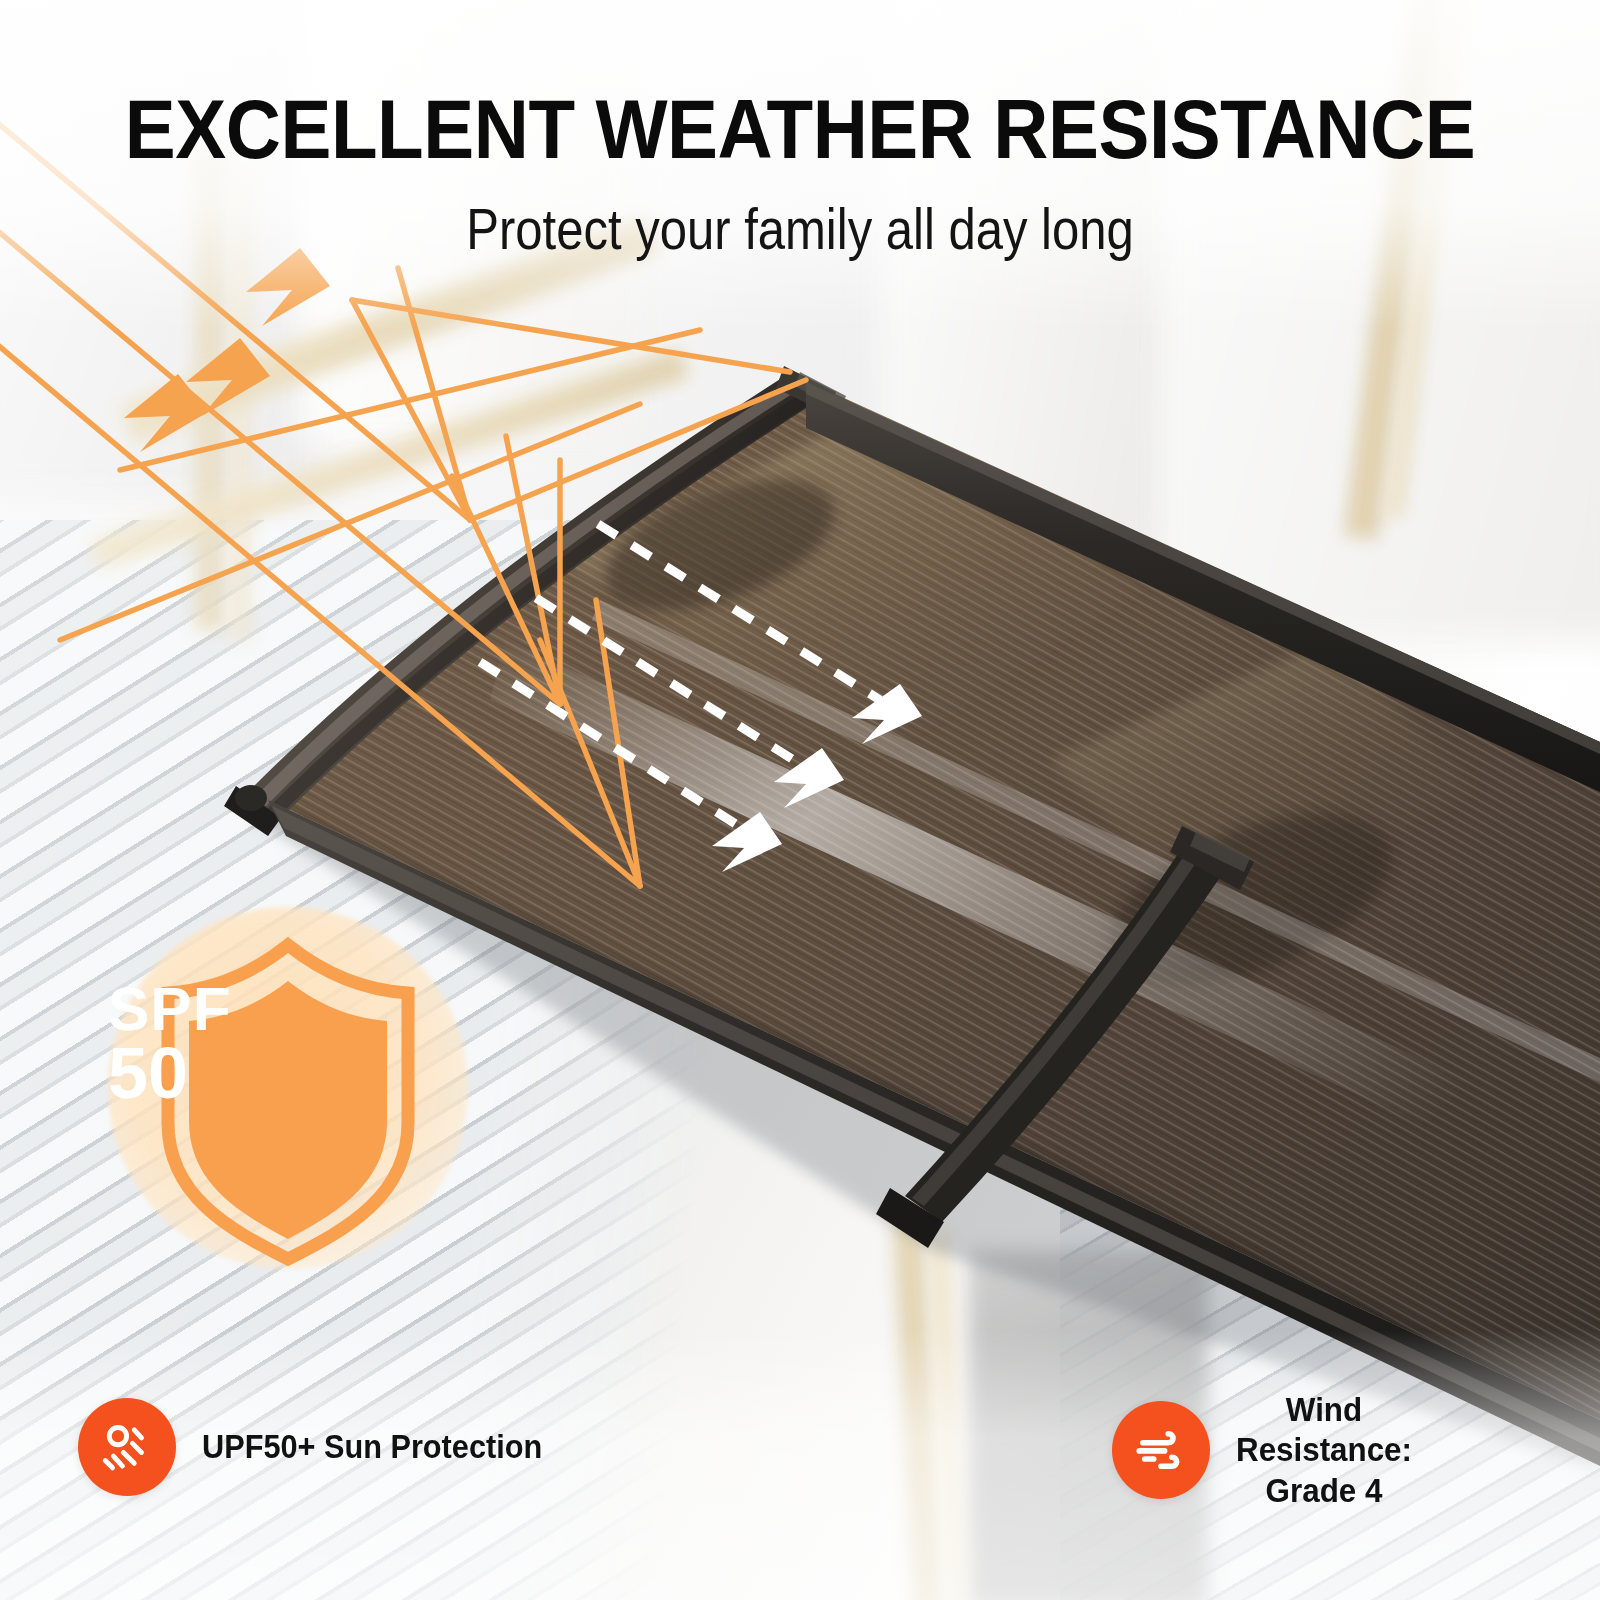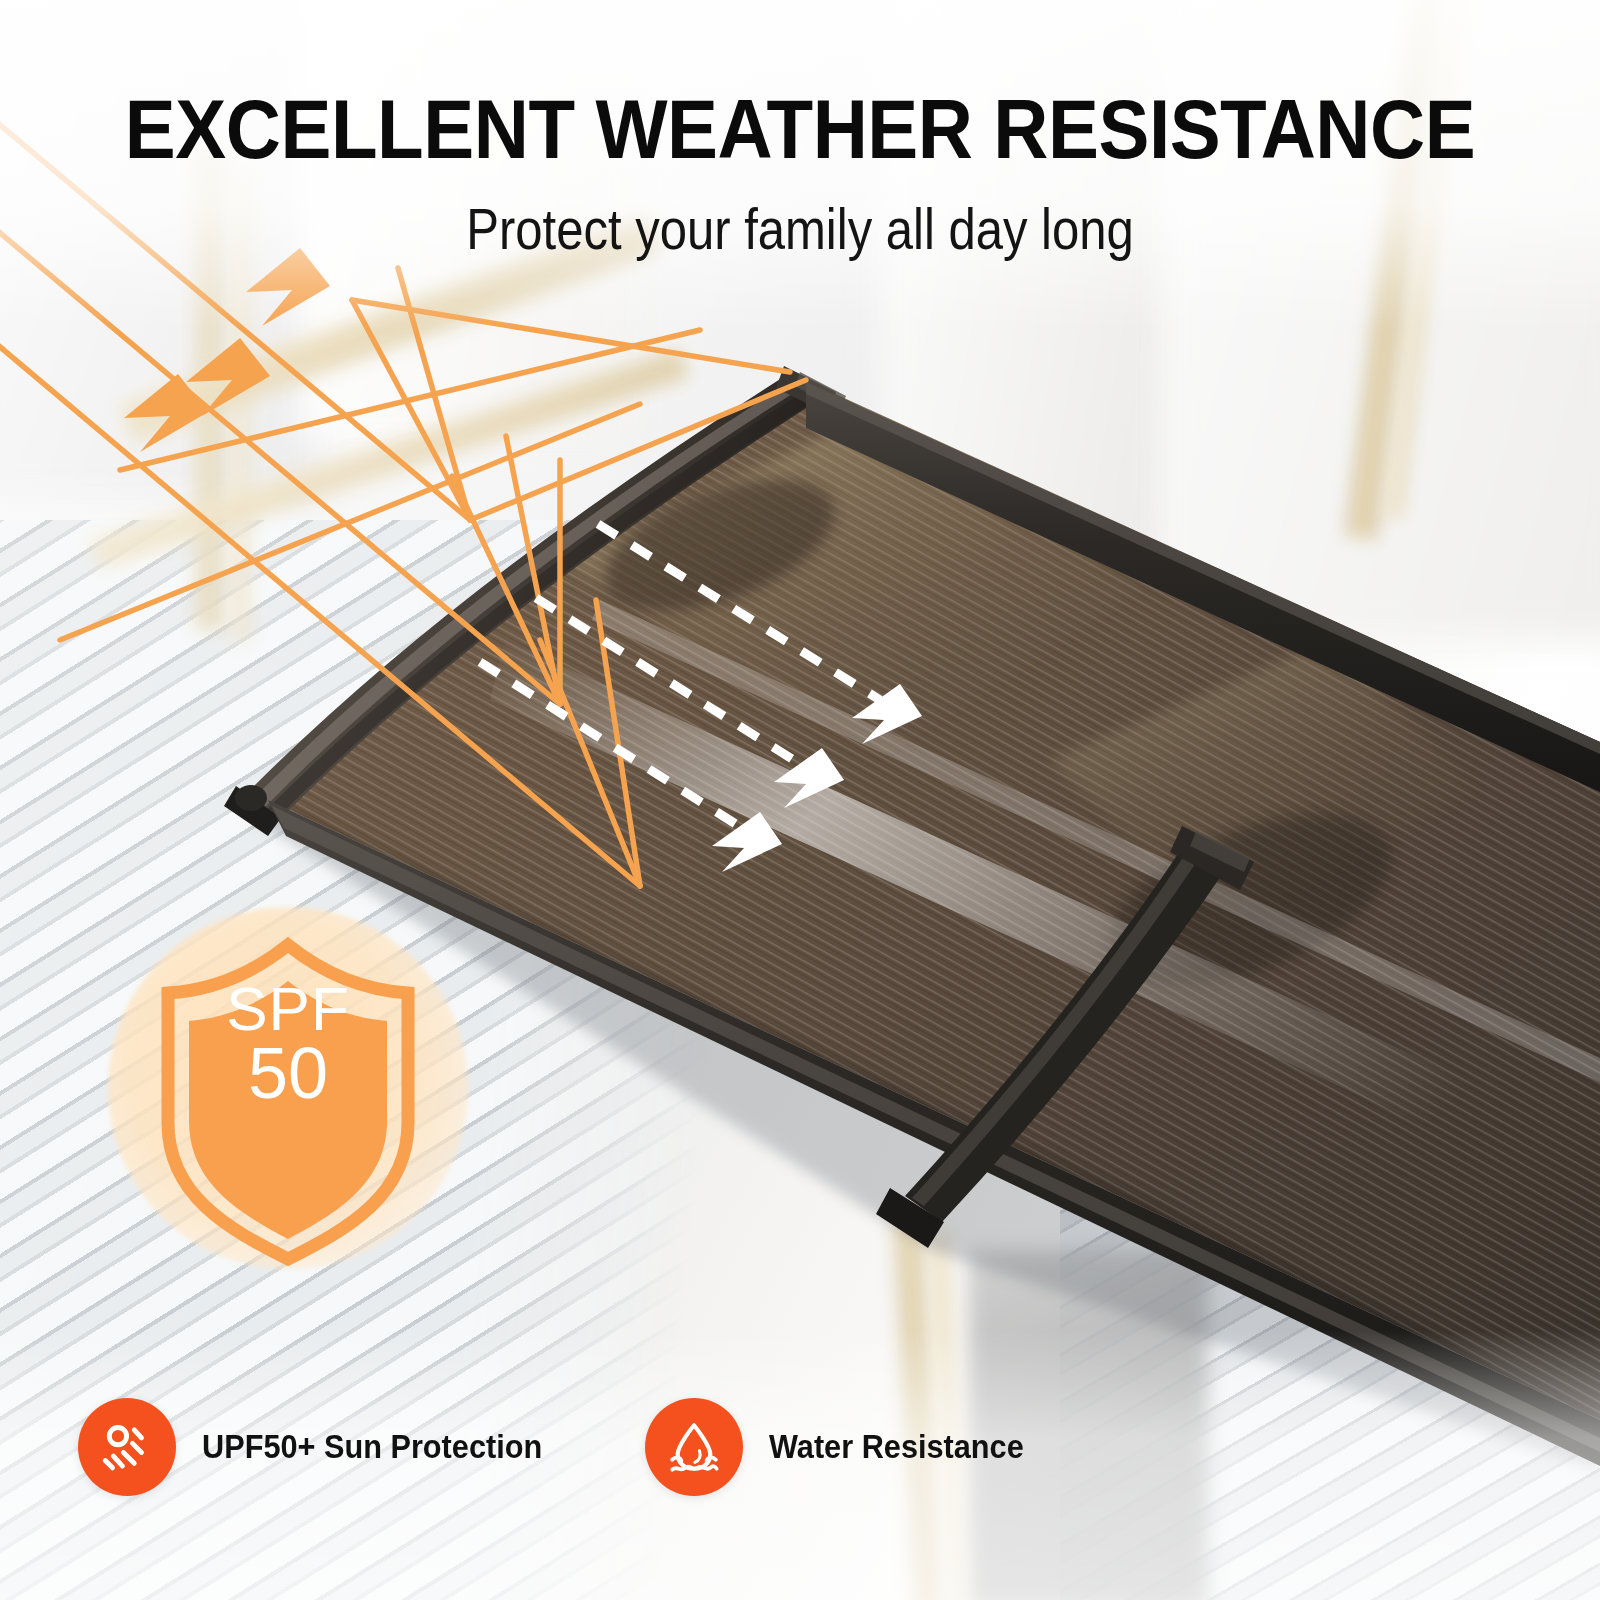--- a/index.html
+++ b/index.html
@@ -142,22 +142,22 @@
   .spf-glow{
     position:absolute;left:0;top:12px;width:360px;height:362px;border-radius:50%;
     background:radial-gradient(circle at 46% 44%,
         rgba(255,224,182,.95) 0%,
         rgba(255,227,190,.80) 52%,
         rgba(255,233,203,.45) 78%,
         rgba(255,236,210,0) 100%);
     filter:blur(2px);
   }
   .spf-text{
-    position:absolute;left:0;top:84px;width:360px;text-align:center;
-    color:#ffffff;font-family:"Liberation Sans",sans-serif;font-weight:normal;
+    position:absolute;left:0;top:84px;width:360px;text-align:left;
+    color:#ffffff;font-family:"Liberation Sans",sans-serif;font-weight:bold;
     line-height:.96;z-index:3;pointer-events:none;
   }
   .spf-text .l1{display:block;font-size:62px;letter-spacing:1px;}
   .spf-text .l2{display:block;font-size:72px;letter-spacing:0px;}
 
   
   .features{
     position:absolute;left:0;top:1398px;width:1412px;height:150px;
   }
   .feat{position:absolute;display:flex;align-items:center;}
@@ -392,29 +392,31 @@
             <line x1="38" y1="28" x2="48" y2="38"></line>
             <line x1="28" y1="38" x2="40" y2="50"></line>
             <line x1="17" y1="42" x2="27" y2="53"></line>
             <line x1="8" y1="47" x2="16" y2="55"></line>
           </g>
         </svg>
       </div>
       <div class="feat-label">UPF50+ Sun Protection</div>
     </div>
 
-    <div class="feat f2">
+
+    <div class="feat f3">
       <div class="feat-circle">
         <svg viewBox="0 0 64 64" width="58" height="58">
-          <path d="M32 8 C 32 8, 14 30, 14 40 C 14 50, 22 56, 32 56 C 42 56, 50 50, 50 40 C 50 30, 32 8, 32 8 Z" fill="none" stroke="#fff" stroke-width="4.6" stroke-linejoin="round"></path>
-          <path d="M38 36 C 40 42, 38 47, 33 49" fill="none" stroke="#fff" stroke-width="3.4" stroke-linecap="round"></path>
-          <path d="M8 46 C 12 42, 16 43, 18 47" fill="none" stroke="#fff" stroke-width="4.4" stroke-linecap="round"></path>
-          <path d="M46 47 C 48 43, 52 42, 56 46" fill="none" stroke="#fff" stroke-width="4.4" stroke-linecap="round"></path>
-          <path d="M8 57 C 13 52, 17 60, 22 55 C 27 50, 31 59, 36 55 C 41 51, 45 59, 50 55 C 53 52, 55 53, 57 56" fill="none" stroke="#fff" stroke-width="4.2" stroke-linecap="round"></path>
+          <g fill="none" stroke="#fff" stroke-width="6.2" stroke-linecap="round">
+            <path d="M12 24 L 40 24 C 47 24, 47 14, 40 14"></path>
+            <path d="M8 33 L 36 33"></path>
+            <path d="M14 42 L 24 42"></path>
+            <path d="M32 50 L 44 50 C 51 50, 51 40, 44 40"></path>
+          </g>
         </svg>
       </div>
-      <div class="feat-label">Water Resistance</div>
+      <div class="feat-label">Wind Resistance:
+Grade 4</div>
     </div>
 
-
   </div>
 
 </div>
 
 </body></html>

